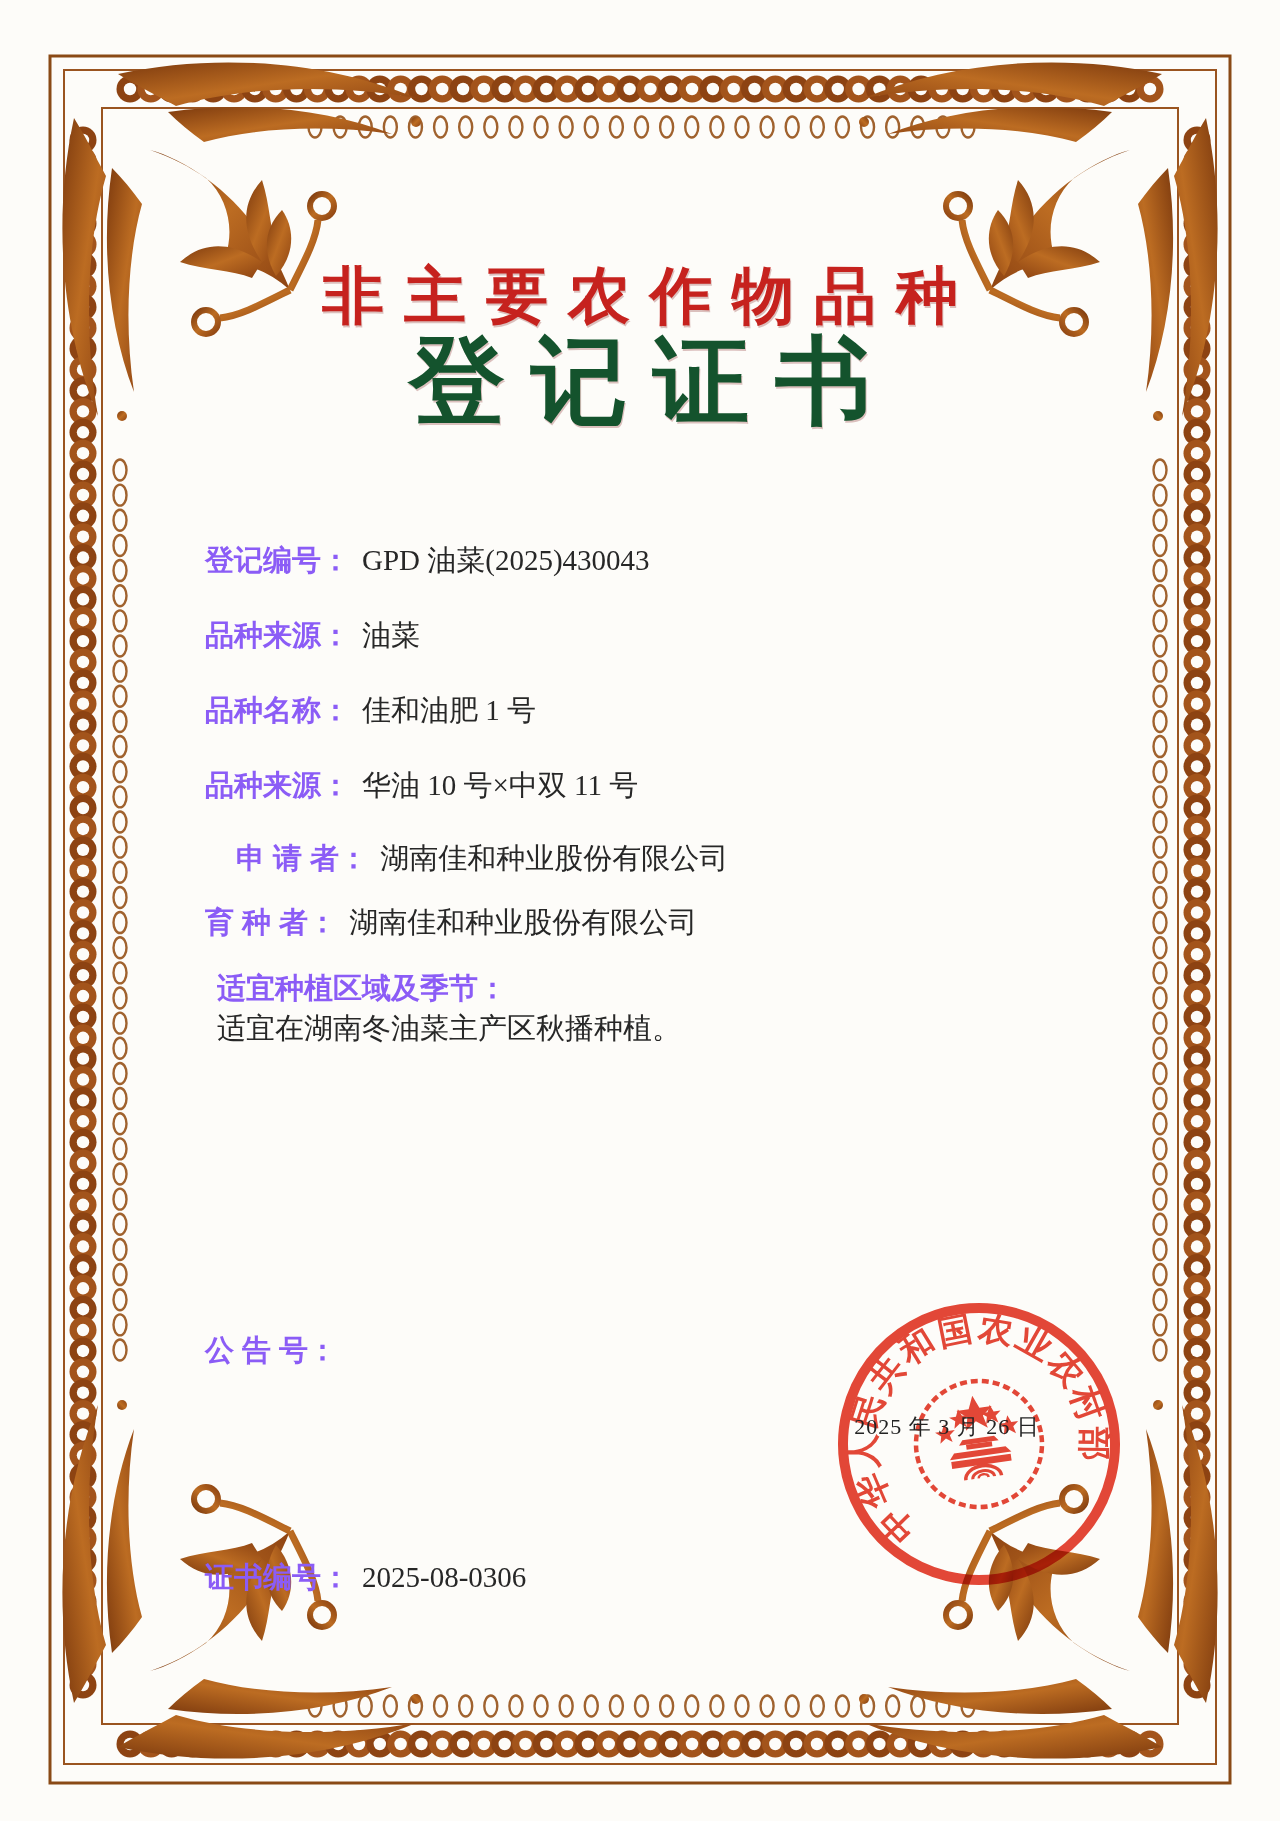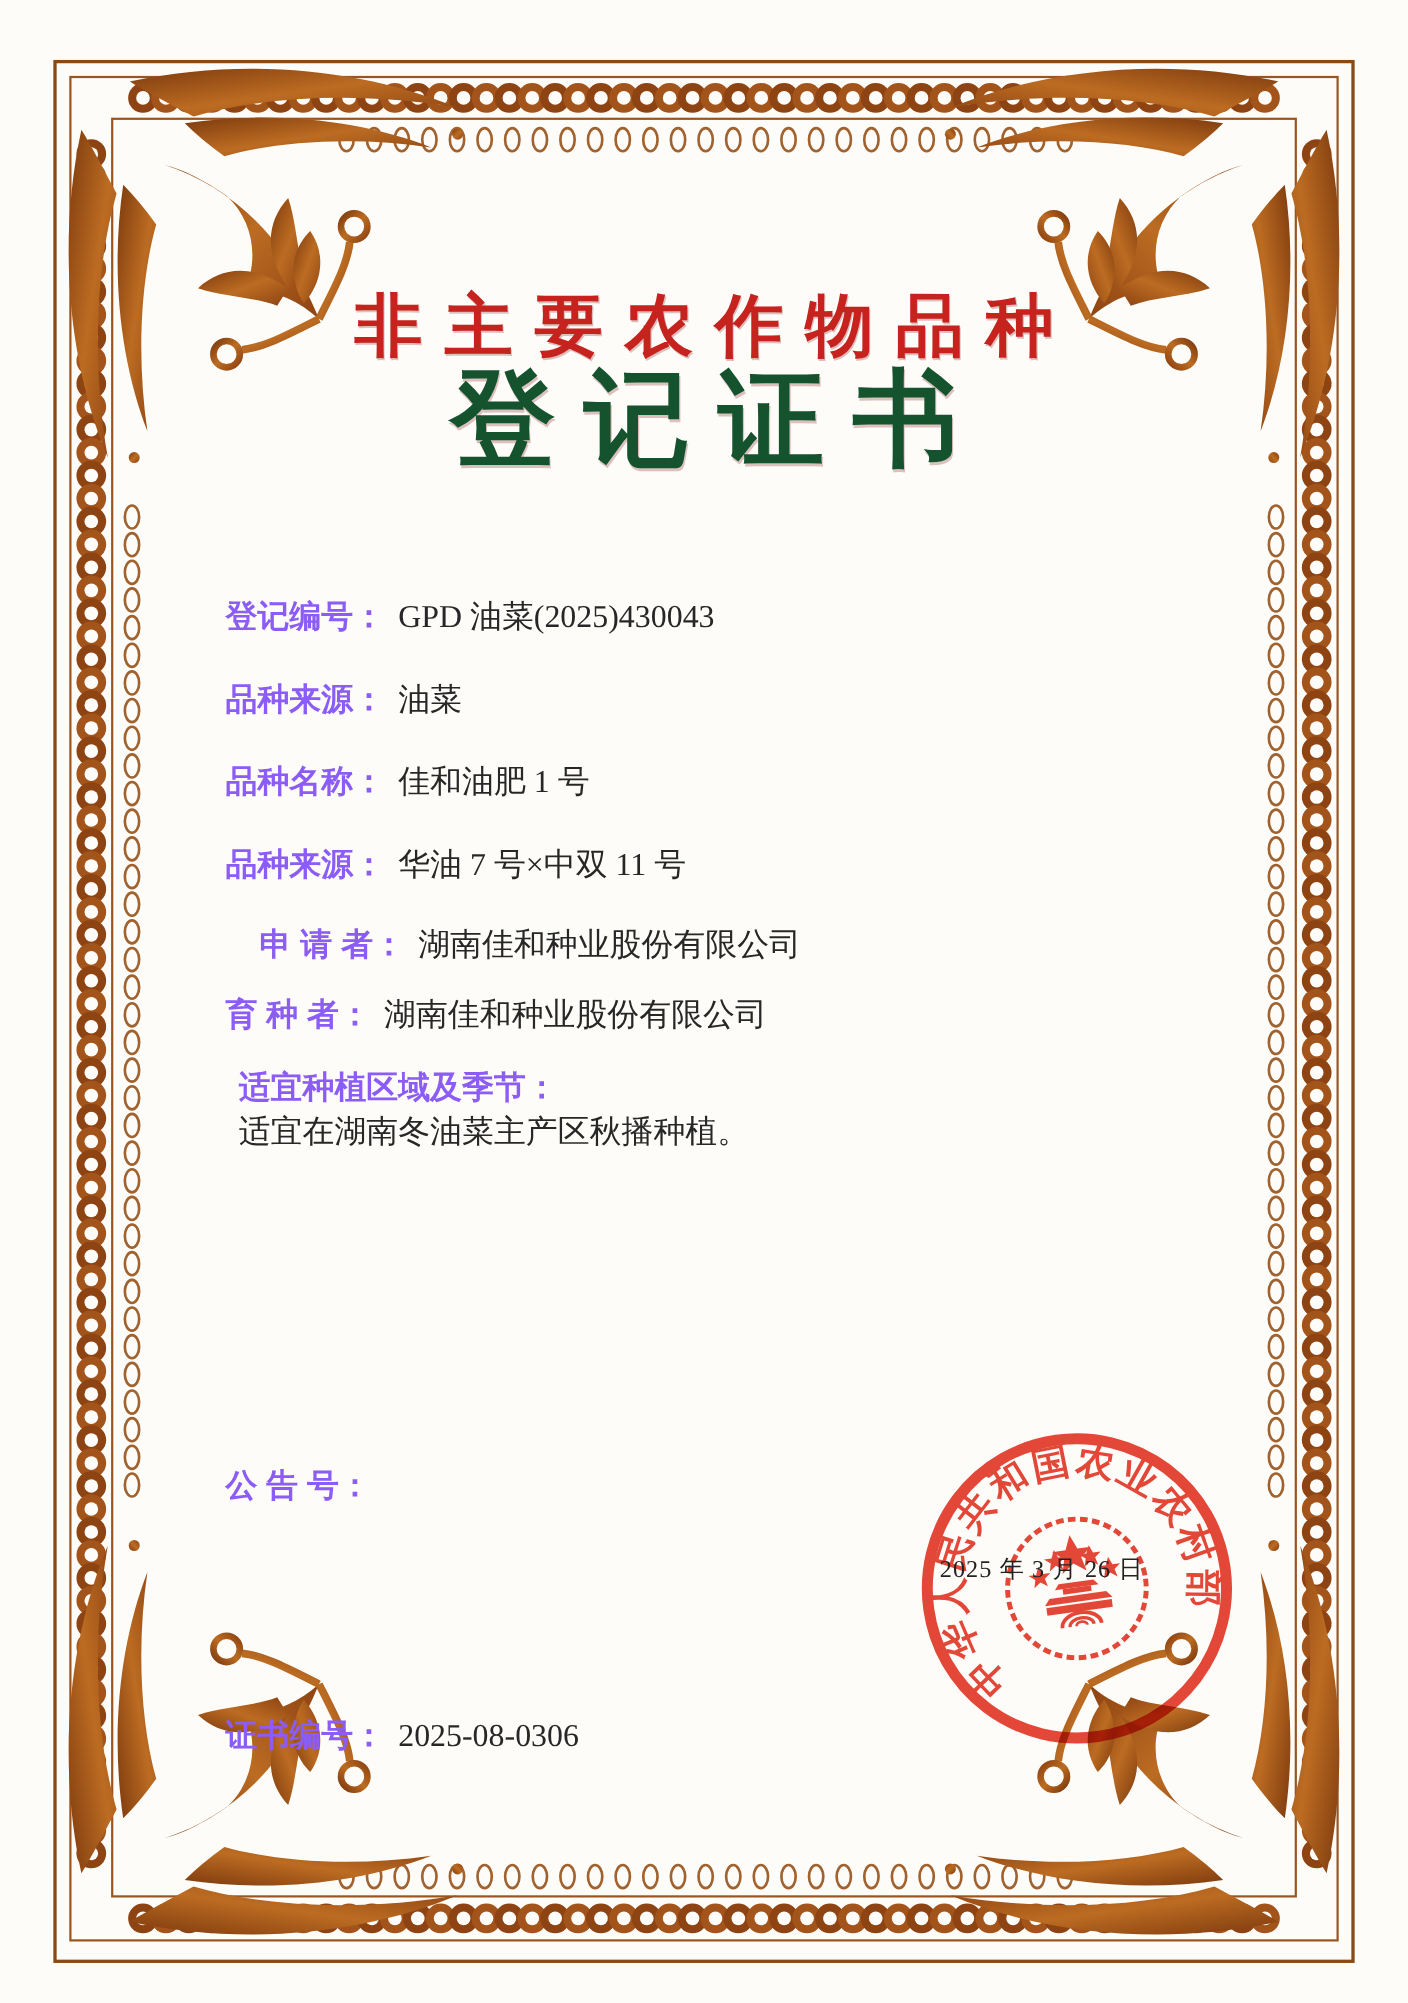--- a/index.html
+++ b/index.html
@@ -723,21 +723,21 @@
   <div class="row r2">
     <span class="lab">品种来源：</span>
     <span class="val">油菜</span>
   </div>
   <div class="row r3">
     <span class="lab">品种名称：</span>
     <span class="val">佳和油肥 1 号</span>
   </div>
   <div class="row r4">
     <span class="lab">品种来源：</span>
-    <span class="val">华油 7 号×中双 11 号</span>
+    <span class="val">华油 10 号×中双 11 号</span>
   </div>
   <div class="row r5">
     <span class="lab">申 请 者：</span>
     <span class="val">湖南佳和种业股份有限公司</span>
   </div>
   <div class="row r6">
     <span class="lab">育 种 者：</span>
     <span class="val">湖南佳和种业股份有限公司</span>
   </div>
   <div class="row r7">

